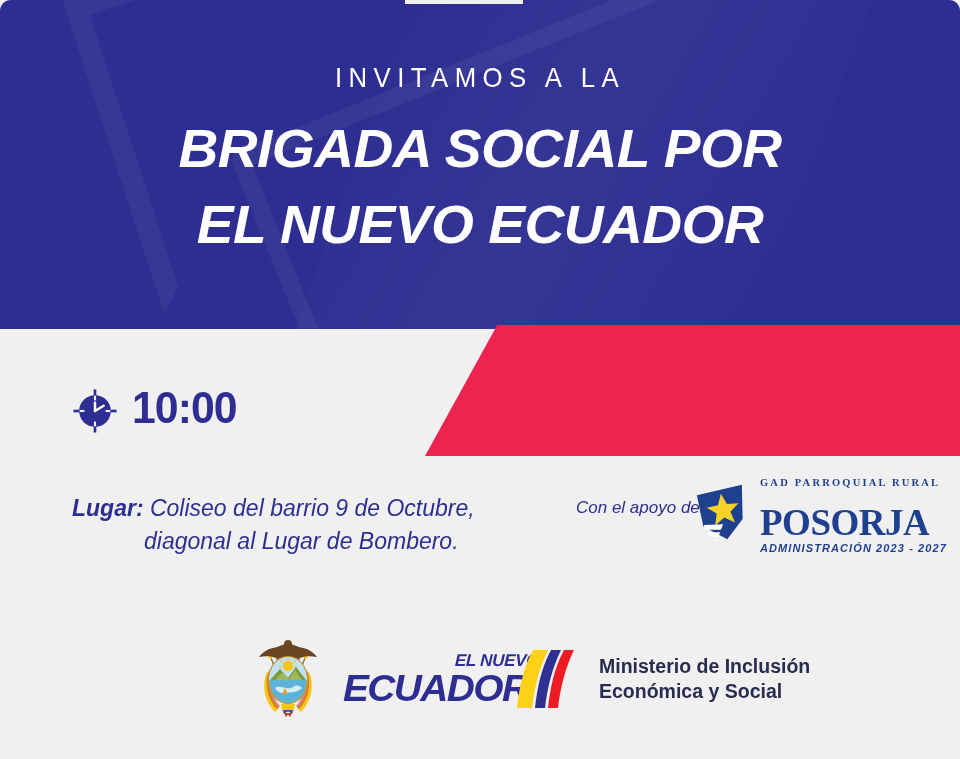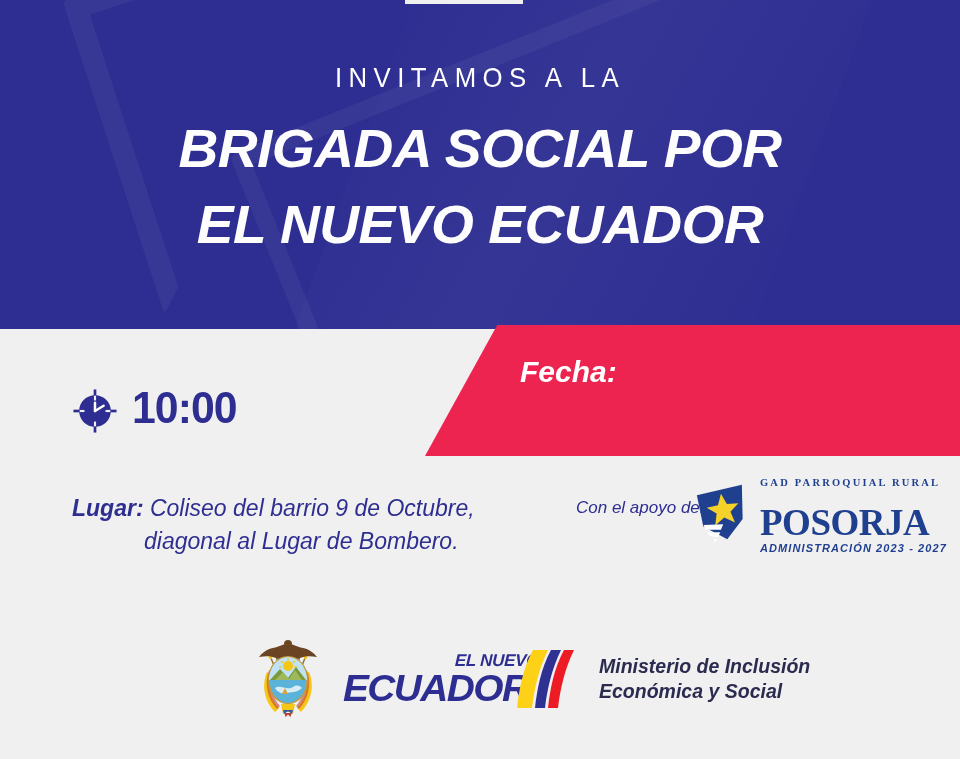--- a/index.html
+++ b/index.html
@@ -4,21 +4,21 @@
 <title>Brigada Social</title>
 <style>
   * { margin:0; padding:0; box-sizing:border-box; }
   html,body { width:960px; height:759px; }
   body {
     font-family:"Liberation Sans", sans-serif;
     background:#f0f0f0;
     overflow:hidden;
     position:relative;
   }
-  .poster { position:relative; width:960px; height:759px; background:#f0f0f0; overflow:hidden; }
+  .poster { position:relative; width:960px; height:759px; background:#f0f0f0; overflow:hidden;border-radius:11px; }
 
   
   .header {
     position:absolute; left:0; top:0; width:960px; height:329px;
     background:#2e2e92; overflow:hidden;
   }
   .hdr-watermark {
     position:absolute; pointer-events:none;
     border:22px solid rgba(255,255,255,0.045);
     border-right-color:transparent; border-bottom-color:transparent;
@@ -106,41 +106,40 @@
     font-size:17px; font-weight:700; font-style:italic; color:#2e2e92;
     letter-spacing:-0.3px; transform:skewX(-2deg);
   }
   .ne-big {
     position:absolute; left:0px; top:24px;
     font-size:37px; font-weight:700; font-style:italic; color:#2e2e92;
     letter-spacing:-1.5px; transform:scaleX(1.05); transform-origin:left center;
   }
   .ne-stripes { position:absolute; left:172px; top:2px; width:62px; height:66px; }
   .ministry {
-    margin-left:24px; color:#2b2b4f; font-size:19.5px; font-weight:700; line-height:1.28;font-style:italic;
+    margin-left:24px; color:#2b2b4f; font-size:19.5px; font-weight:700; line-height:1.28;
   }
 </style>
 </head>
 <body>
 
 <div class="poster">
 
   <div class="header">
     <div class="hdr-watermark wm-a"></div>
     <div class="hdr-watermark wm-b"></div>
     <div class="wm-c"></div>
     <div class="topnotch"></div>
 
     <div class="kicker">INVITAMOS A LA</div>
     <div class="headline hl-1">BRIGADA SOCIAL POR</div>
     <div class="headline hl-2">EL NUEVO ECUADOR</div>
   </div>
 
   <div class="date-banner"></div>
-  <div class="date-label">Fecha:</div>
 
   <div class="time-row">
     <svg class="clock-icon" viewBox="0 0 48 48">
       <circle cx="24" cy="24" r="16.5" fill="#2e2e92"></circle>
       <rect x="22.6" y="1.5" width="2.8" height="7.5" fill="#2e2e92"></rect>
       <rect x="22.6" y="39" width="2.8" height="7.5" fill="#2e2e92"></rect>
       <rect x="1.5" y="22.6" width="7.5" height="2.8" fill="#2e2e92"></rect>
       <rect x="39" y="22.6" width="7.5" height="2.8" fill="#2e2e92"></rect>
       <rect x="22.9" y="8" width="2.2" height="5" fill="#f0f0f0"></rect>
       <rect x="22.9" y="35" width="2.2" height="5" fill="#f0f0f0"></rect>

